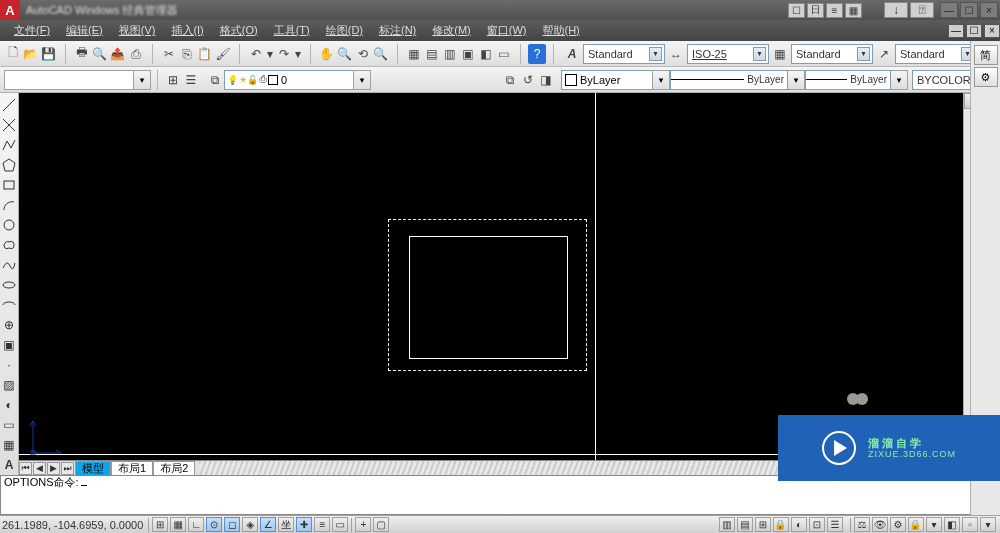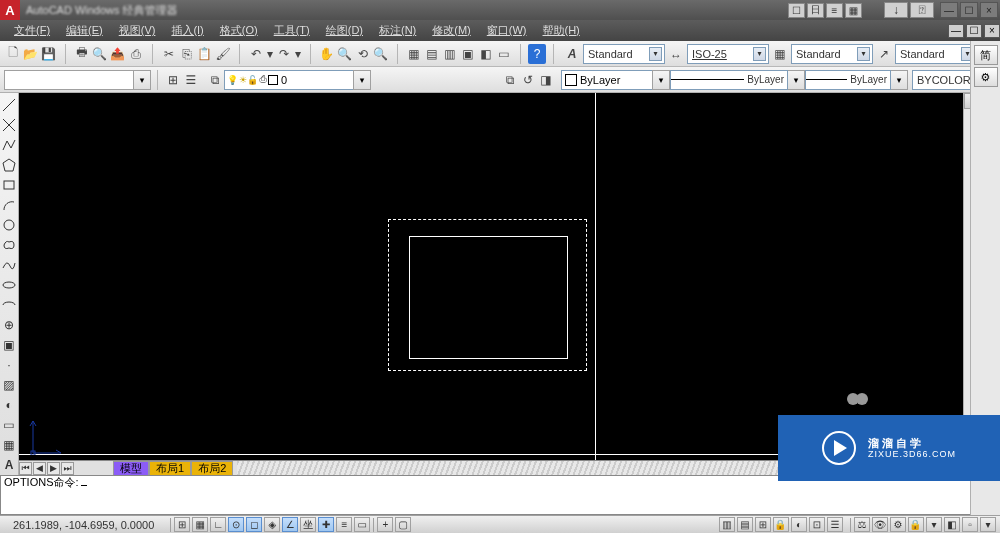--- a/index.html
+++ b/index.html
@@ -46,43 +46,43 @@
 .canvas { flex: 1; background: #000; position: relative; overflow: hidden; }
 .crosshair-v { position: absolute; top: 0; bottom: 0; left: 576px; width: 1px; background: #fff; }
 .crosshair-h { position: absolute; left: 0; right: 0; top: 361px; height: 1px; background: #fff; }
 .dashed-rect { position: absolute; left: 369px; top: 126px; width: 199px; height: 152px; border: 1.5px dashed #fff; }
 .solid-rect { position: absolute; left: 390px; top: 143px; width: 159px; height: 123px; border: 1px solid #fff; }
 .ucs { position: absolute; left: 10px; bottom: 20px; width: 34px; height: 36px; }
 .ucs svg { width:34px; height:36px; }
 
 .tabs { position: absolute; left: 0; right: 0; bottom: 0; height: 15px; background: #e0e0e0; border-top: 1px solid #888; display: flex; align-items: center; font-size: 11px; }
 .tabs .nav { width: 13px; height: 13px; background:#e8e8e8; border:1px solid #999; display:flex; align-items:center; justify-content:center; font-size:9px; color:#333; margin-right:1px;}
-.tabs .tab { padding: 0 6px; height: 14px; border: 1px solid #999; border-bottom: none; background:#eab308; display:flex; align-items:center; }
-.tabs .tab.active { background:#8b5cf6;margin-left:38px; }
+.tabs .tab { padding: 0 6px; height: 14px; border: 1px solid #999; border-bottom: none; background:#ffffff; display:flex; align-items:center; }
+.tabs .tab.active { background:#0ea5e9; }
 .tabs .slash { flex:1; background: repeating-linear-gradient(110deg,#ccc 0 2px,#e8e8e8 2px 5px); height:14px; margin-left:4px;}
 .tabs .cmd { margin-left: auto; display:flex; align-items:center; padding-right:4px; gap:4px;}
 .tabs .cmdlbl { color:#000; }
 .tabs .cmdbox { height: 15px; border:1px solid #7a7a7a; background:#fff; padding:0 4px; font-size:11px; display:flex; align-items:center;}
 .tabs .cmdbox.sel { background:#2a6fd6; color:#fff; }
 
-.overlay { position:absolute; right:0; bottom:-6px; width:222px; height:66px; background:#2062b5; color:#ffffff; display:flex; align-items:center; justify-content:center; font-size:18px; font-weight:bold; letter-spacing:3px; z-index:50; }
+.overlay { position:absolute; right:0; bottom:-6px; width:222px; height:66px; background:#2062b5; color:#86efac; display:flex; align-items:center; justify-content:center; font-size:18px; font-weight:bold; letter-spacing:3px; z-index:50; }
 .overlay .play { width:34px; height:34px; border:2px solid #fff; border-radius:50%; display:flex; align-items:center; justify-content:center; margin-right:12px;}
 .overlay .play::before { content:""; border-left:13px solid #fff; border-top:8px solid transparent; border-bottom:8px solid transparent; margin-left:4px;}
 .overlay .txt { display:flex; flex-direction:column; align-items:flex-start; line-height:1.15;}
 .overlay .sub { font-size:9px; letter-spacing:1px; font-weight:normal;}
 
 .bubble { position:absolute; right:95px; bottom:70px; z-index:49; display:flex;}
 .bubble .c { width:12px; height:12px; background:#999; border-radius:50%; margin-left:-3px;}
 
 .cmdpanel { height: 40px; background: #fff; border: 1px solid #888; display:flex; flex-direction:row; font-size:11px; color:#000; padding-left:3px; line-height:1.15; }
 .cmdpanel .row { height:13px; }
 .cmdpanel .cursor { border-bottom:1px solid #000; width:6px; display:inline-block; margin-left:2px;}
 
 .status { height: 18px; background: linear-gradient(#f0f0f0,#d0d0d0); border-top: 1px solid #a0a0a0; display:flex; align-items:center; font-size:11px; color:#333; }
-.status .coords { padding:0 13px; }
+.status .coords { padding:0 2px; }
 .status .sep { width:1px; height:14px; background:#a0a0a0; margin:0 3px;}
 .status .bgrp { display:flex; gap:2px; }
 .sbtn { width:16px; height:15px; background: linear-gradient(#f0f0f0,#d0d0d0); border:1px solid #a0a0a0; display:flex; align-items:center; justify-content:center; font-size:10px; color:#333;}
 .sbtn.on { background: linear-gradient(#c5dffc,#9ec6f0); border-color:#5a8ecf;}
 .status .spacer { flex:1;}
 
 .layerbox { display:flex; align-items:center; width: 130px; height:20px; background:#fff; border:1px solid #7f9db9; padding:0 3px; font-size:11px;}
 .layerbox .ly { width:10px; height:10px; display:inline-flex; align-items:center; justify-content:center; font-size:9px;}
 
 .simpbtn { width:24px; height:20px; display:flex; align-items:center; justify-content:center; border:1px solid #999; background:linear-gradient(#fff,#ddd); font-size:11px; }

